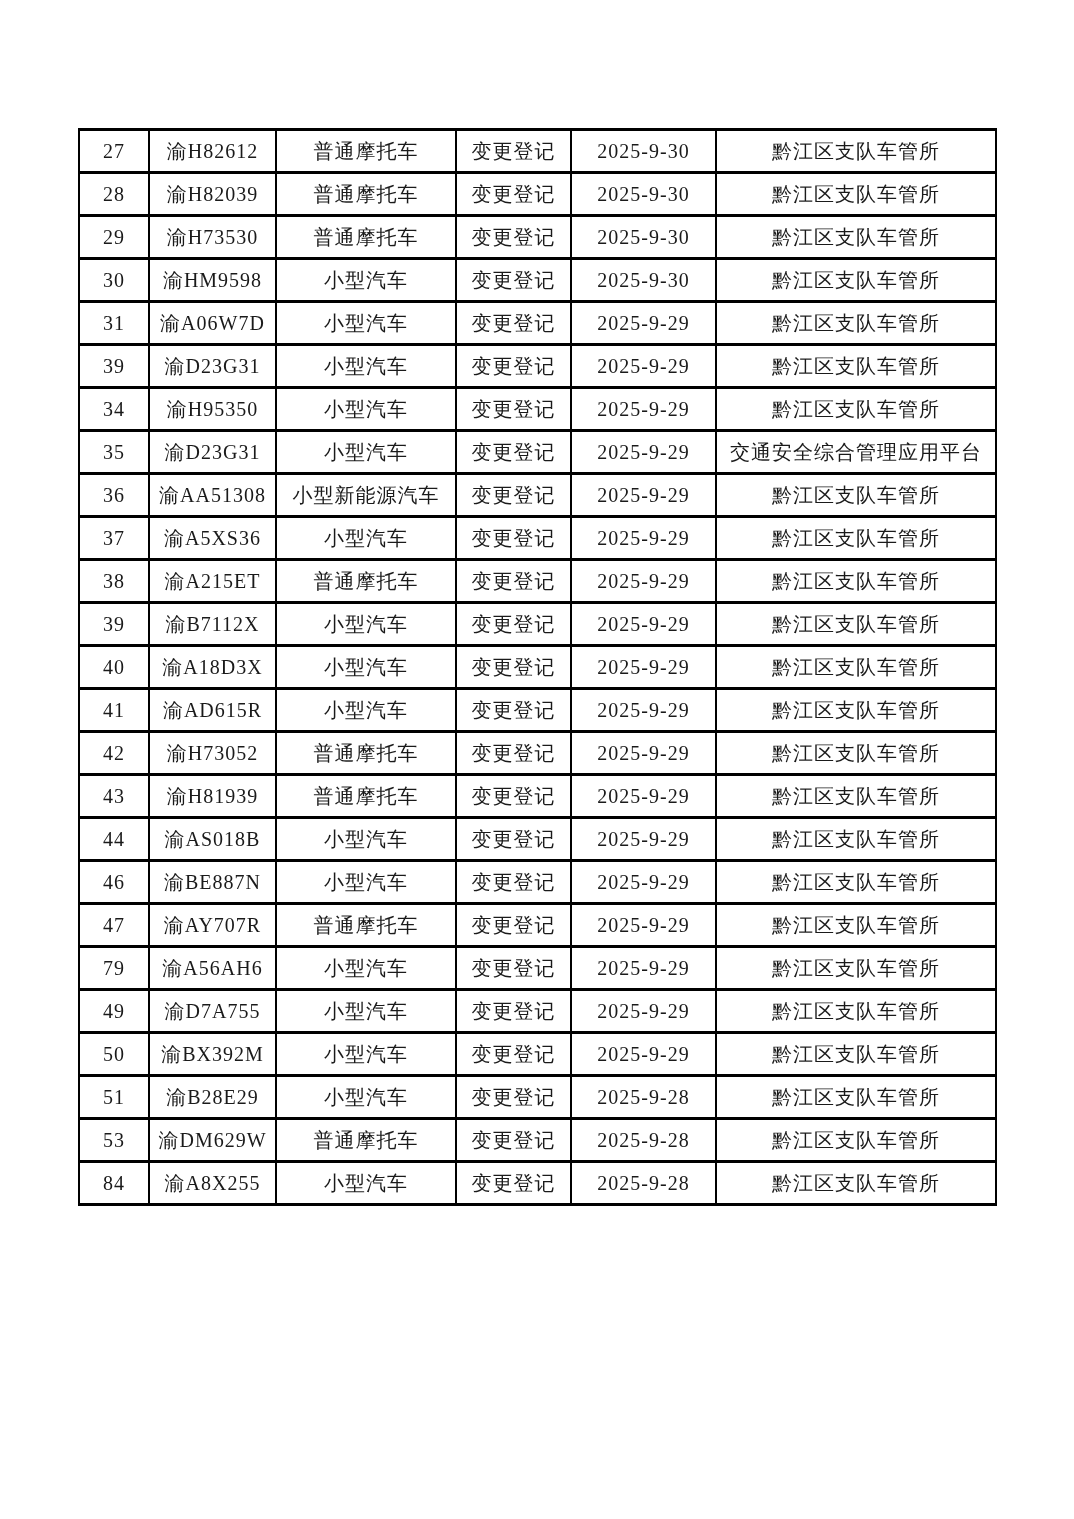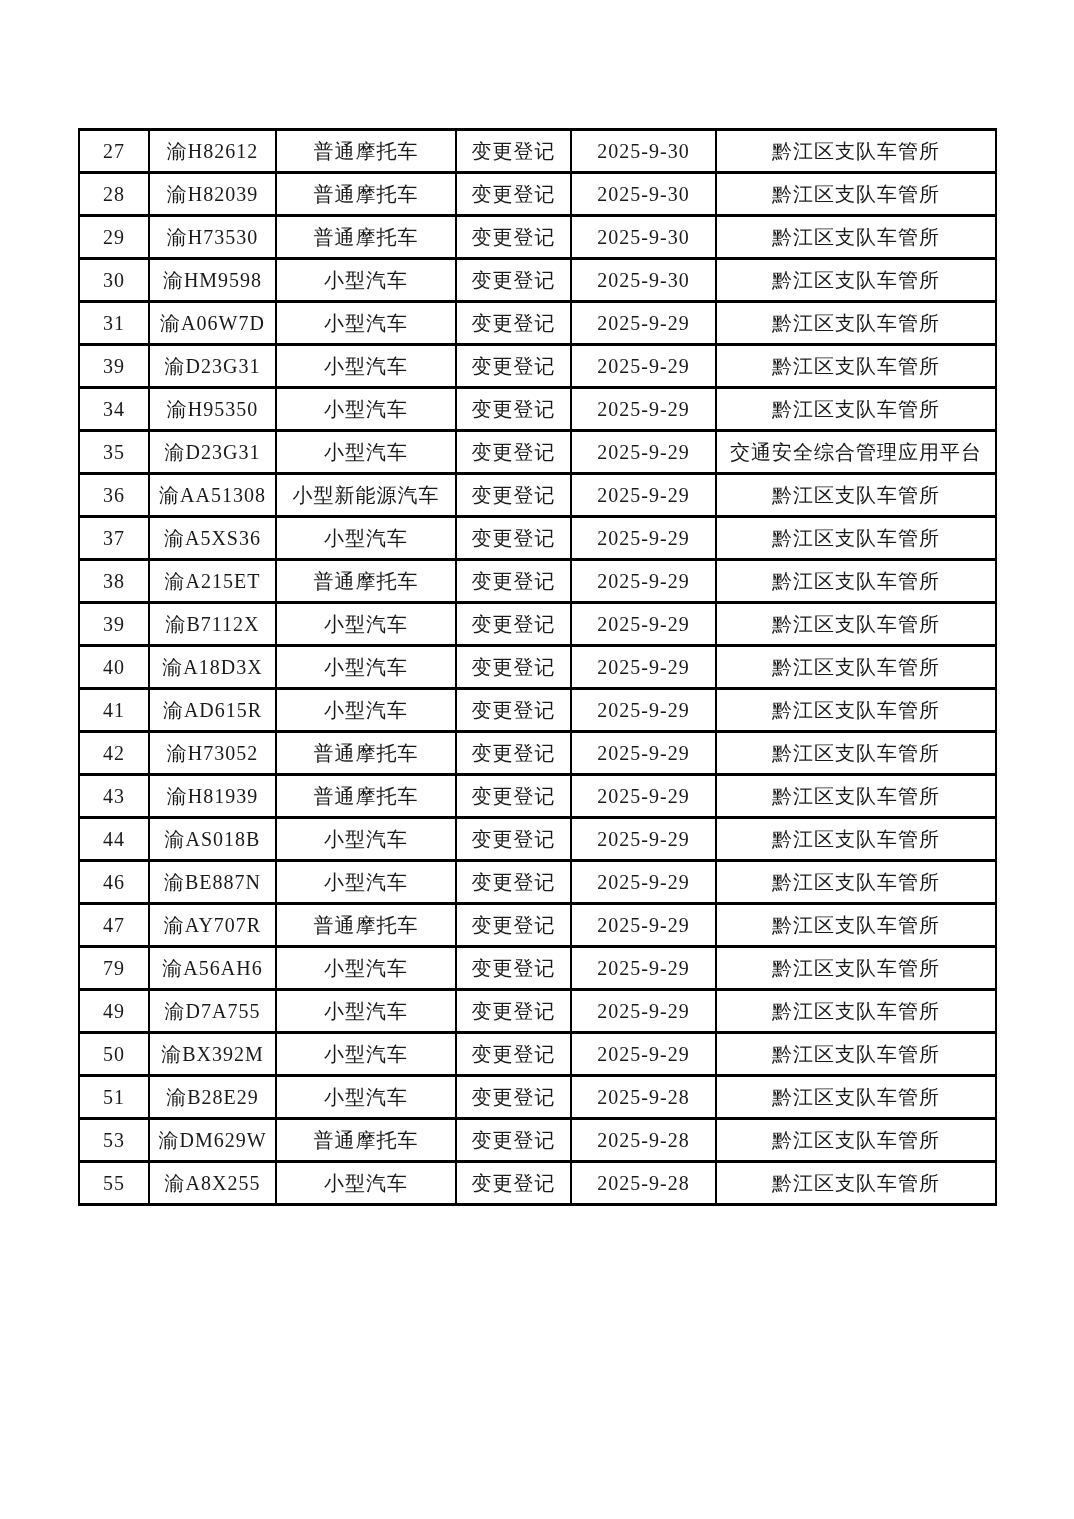--- a/index.html
+++ b/index.html
@@ -250,21 +250,21 @@
   </tr>
         <tr>
     <td class="col-index">53</td>
     <td class="col-plate">渝DM629W</td>
     <td class="col-type">普通摩托车</td>
     <td class="col-biz">变更登记</td>
     <td class="col-date">2025-9-28</td>
     <td class="col-office">黔江区支队车管所</td>
   </tr>
         <tr>
-    <td class="col-index">55</td>
+    <td class="col-index">84</td>
     <td class="col-plate">渝A8X255</td>
     <td class="col-type">小型汽车</td>
     <td class="col-biz">变更登记</td>
     <td class="col-date">2025-9-28</td>
     <td class="col-office">黔江区支队车管所</td>
   </tr>
       </tbody>
   </table>
 </div>
 

